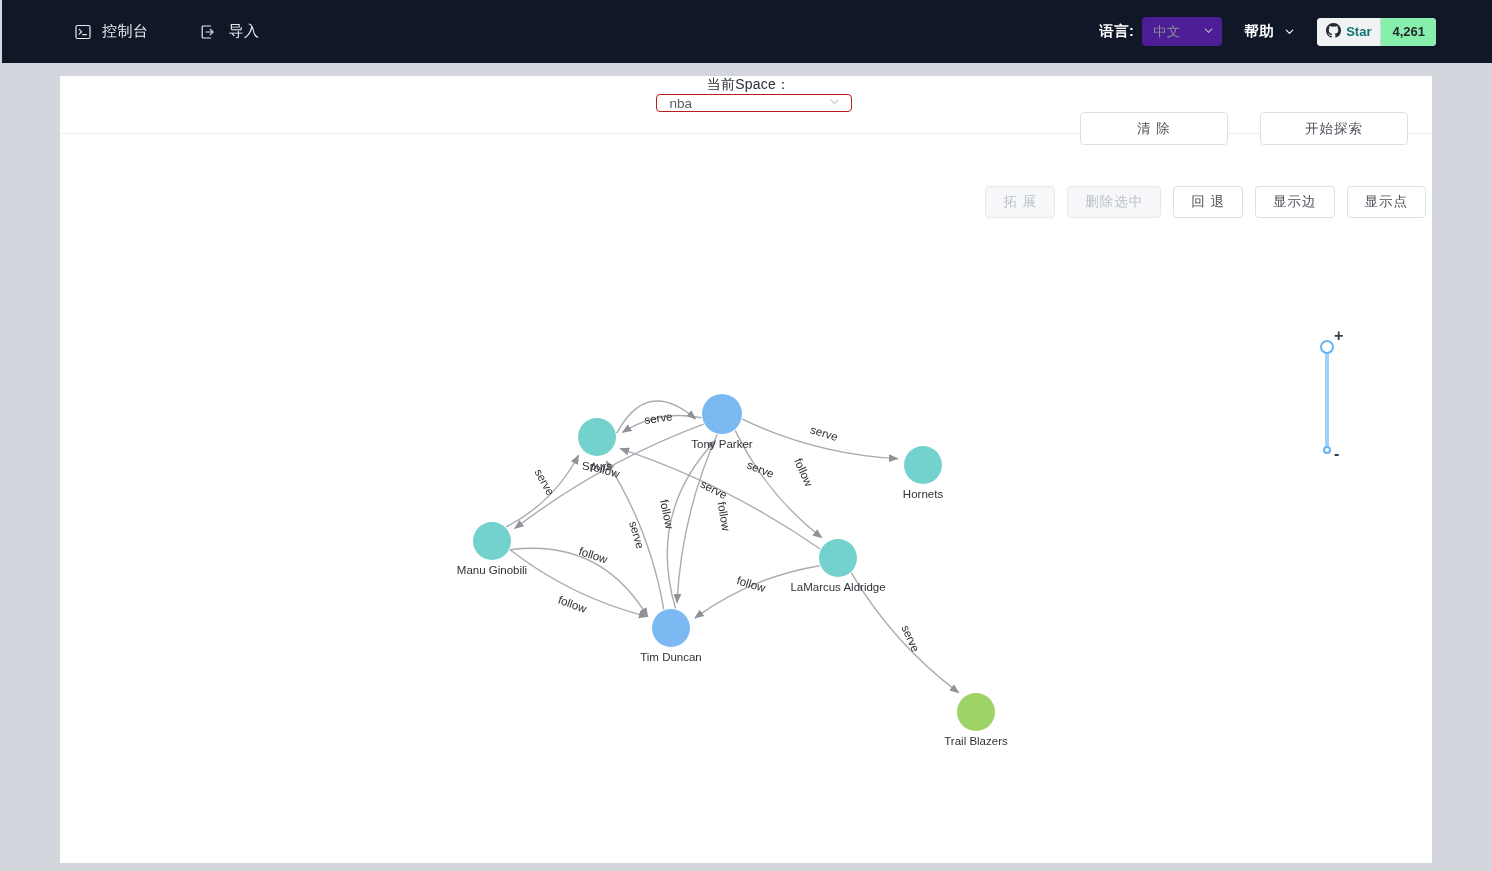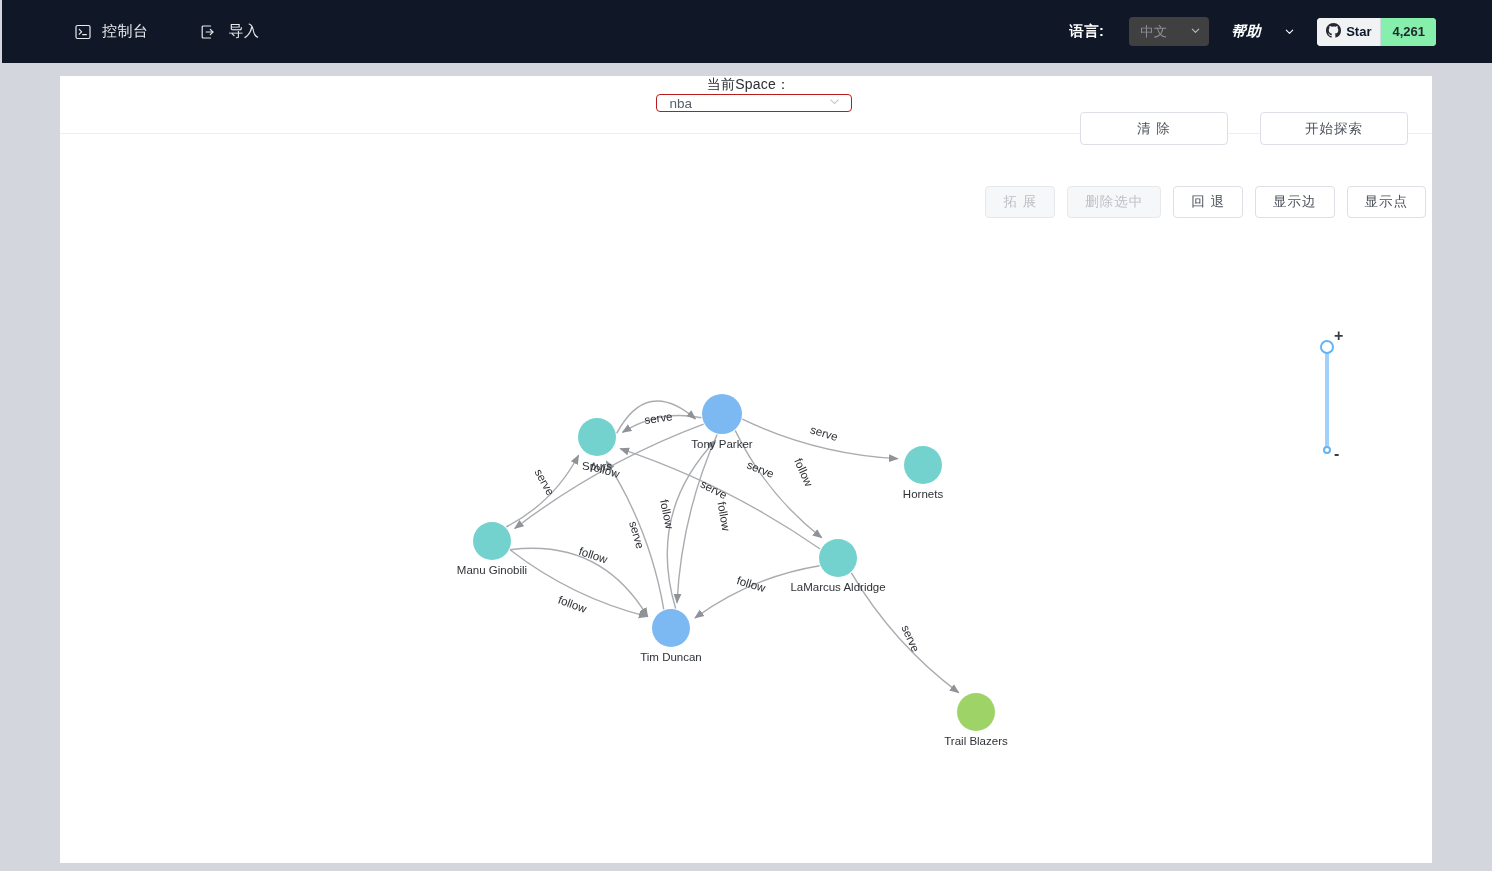--- a/index.html
+++ b/index.html
@@ -42,55 +42,54 @@
     margin-left: auto;
     display: flex;
     align-items: center;
     gap: 0;
     padding-right: 58px;
   }
   .lang-label {
     color: #ffffff;
     font-size: 14.5px;
     font-weight: bold;
-    margin-right: 25px;
+    margin-right: 8px;
     letter-spacing: .4px;
   }
   .lang-select {
     width: 80px; height: 29px;
-    background: #404040;
+    background: #4c1d95;
     border-radius: 4px;
     display: flex;
     align-items: center;
     justify-content: space-between;
     padding: 0 8px 0 11px;
     font-size: 13.5px;
     color: #8a8f99;
     cursor: pointer;
   }
   .help-menu {
-    display: flex; align-items: center; gap: 23px;
+    display: flex; align-items: center; gap: 10px;
     color: #fff; font-size: 14.5px; font-weight: bold;
     margin-left: 22px; margin-right: 22px;
     cursor: pointer;
     letter-spacing: .4px;
-    font-style: italic;
   }
   .gh {
     display: flex; align-items: stretch;
     height: 28px;
     border-radius: 4px;
     overflow: hidden;
     background: #f1f2f4;
     font-size: 13px;
   }
   .gh-left {
     display: flex; align-items: center; gap: 5px;
     padding: 0 9px 0 9px;
-    color: #0f172a;
+    color: #0f766e;
     background: #f1f2f4;
     font-weight: 600;
     border-right: 1px solid #d5d8dd;
     cursor: pointer;
   }
   .gh-count {
     display: flex; align-items: center;
     padding: 0 11px;
     background: #86efac;
     color: #24292f;

